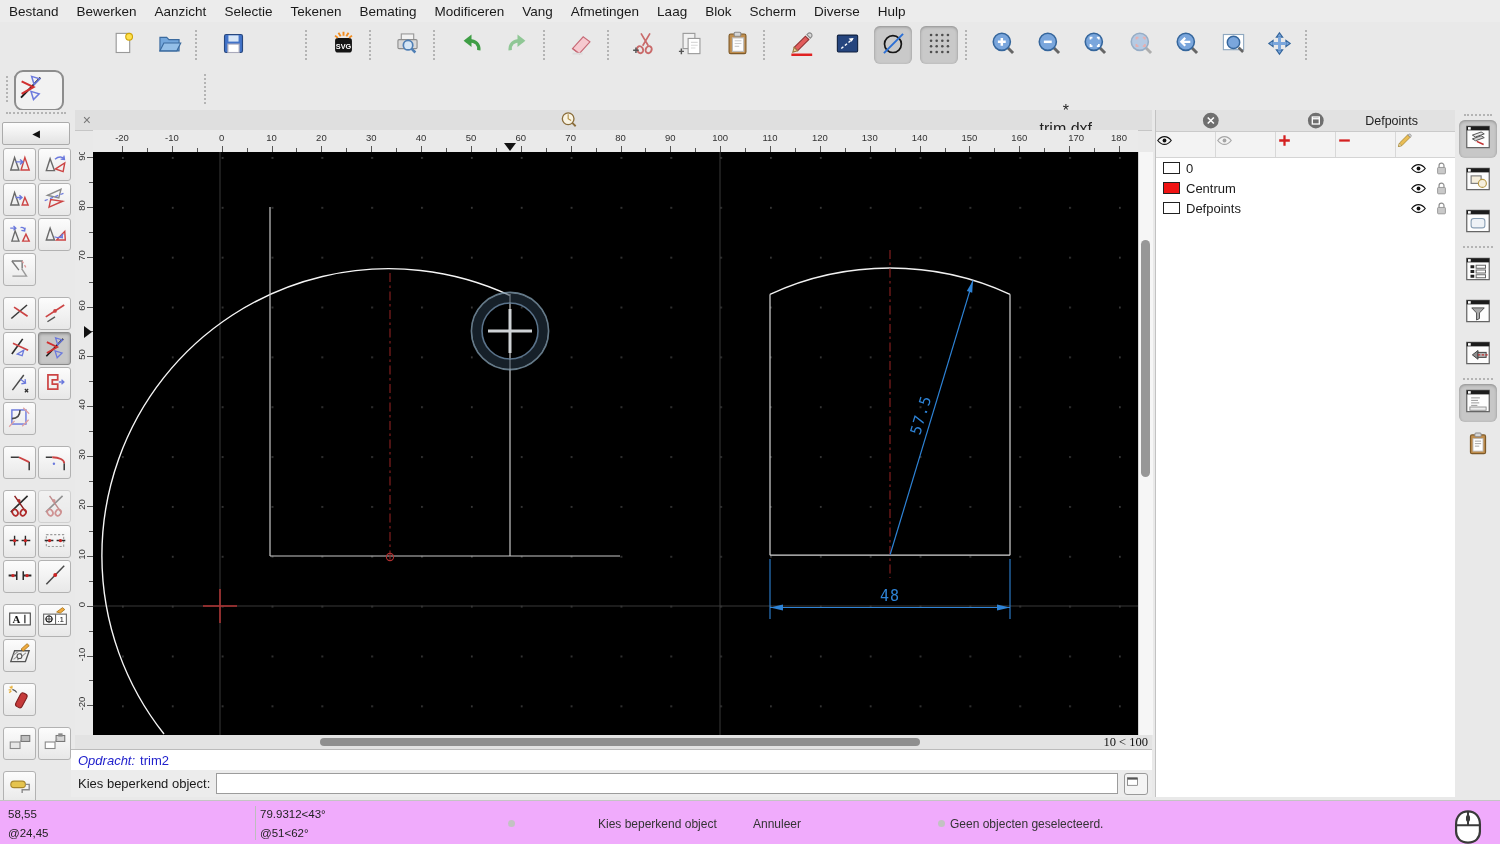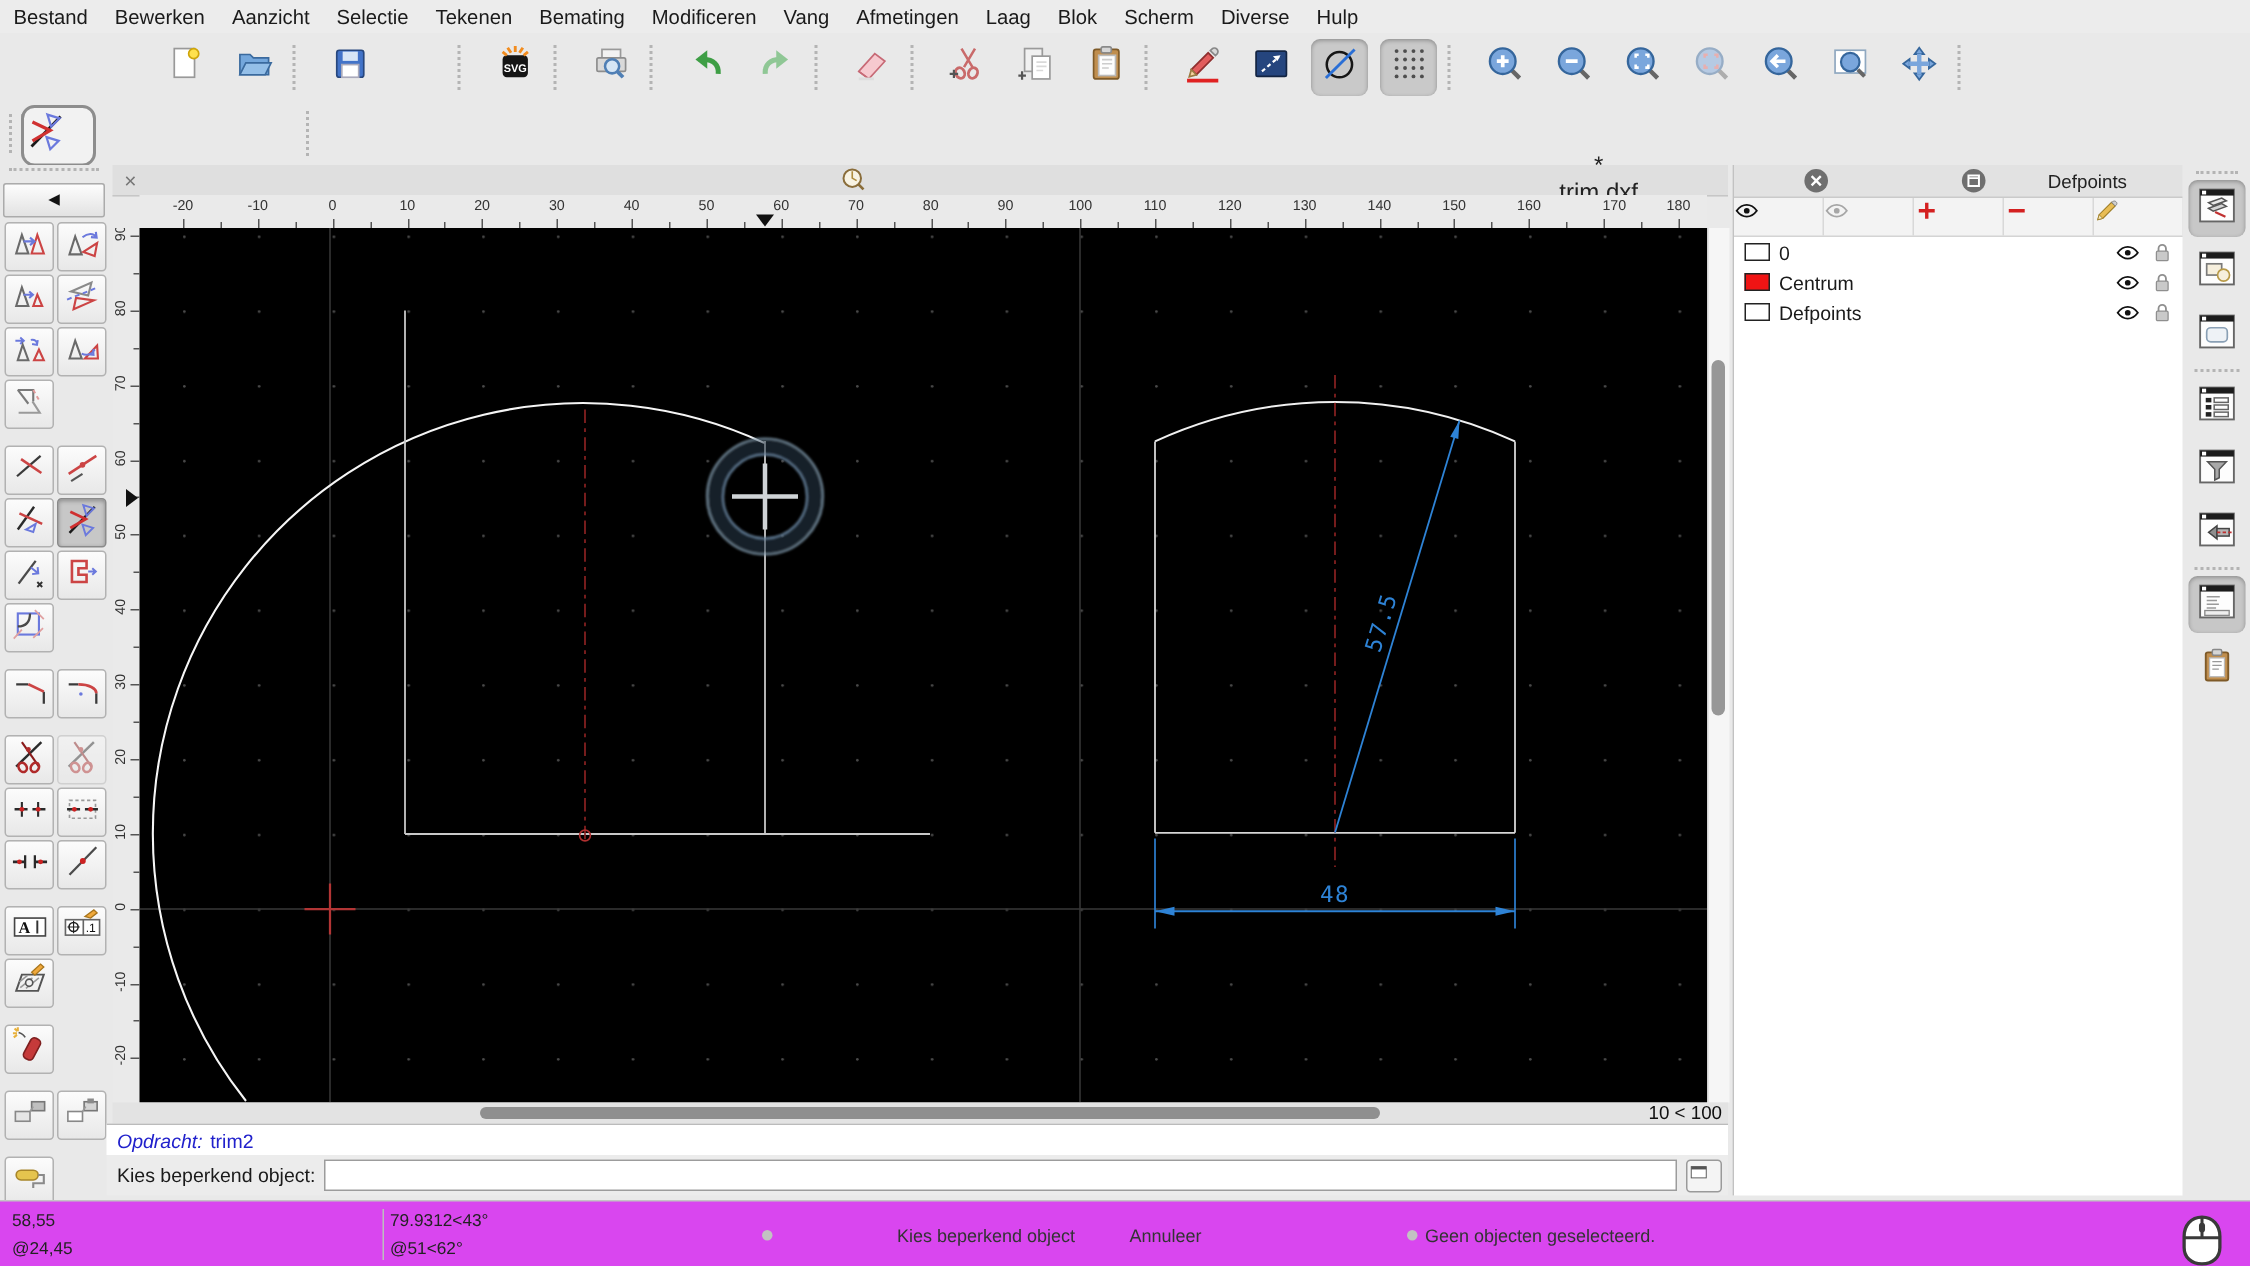--- a/index.html
+++ b/index.html
@@ -47,21 +47,21 @@
   .ruler-h{position:absolute;left:93px;top:130px;width:1045px;height:22px;background:#eaeaea;overflow:hidden;}
   .ruler-v{position:absolute;left:75px;top:152px;width:18px;height:583px;background:#eaeaea;overflow:hidden;}
   .rlab{position:absolute;font-size:9.5px;color:#333;}
   .rtick{position:absolute;background:#555;}
   .marker-h{position:absolute;width:0;height:0;border-left:6px solid transparent;border-right:6px solid transparent;border-top:8px solid #111;}
   .marker-v{position:absolute;width:0;height:0;border-top:6px solid transparent;border-bottom:6px solid transparent;border-left:8px solid #111;}
   .canvas{position:absolute;left:93px;top:152px;width:1045px;height:583px;background:#000;overflow:hidden;}
   .dim-label{position:absolute;color:#2e83d6;font-family:"DejaVu Sans Mono",monospace;font-size:15px;letter-spacing:1px;}
   .vscroll{position:absolute;left:1138px;top:152px;width:14px;height:583px;background:#f6f6f6;border-left:1px solid #d2d2d2;}
   .vthumb{position:absolute;left:2px;width:9px;border-radius:5px;background:#979797;}
-  .hscrollrow{position:absolute;left:75px;top:735px;width:1077px;height:14px;background:#e3e3e3;}
+  .hscrollrow{position:absolute;left:75px;top:735px;width:1077px;height:14px;background:#e3e3e3;font-family:Liberation Serif, serif;}
   .hthumb{position:absolute;top:3px;height:8px;border-radius:4px;background:#8f8f8f;}
   .grid-status{position:absolute;right:4px;top:0;font-size:12.5px;color:#111;}
   
   .cmd-history{position:absolute;left:71px;top:749px;width:1081px;height:21px;background:#fff;
                border-top:1px solid #bbb;font-size:13px;color:#2121cc;line-height:21px;padding-left:7px;box-sizing:border-box;}
   .cmd-history .pfx{font-style:italic;margin-right:5px;}
   .cmd-row{position:absolute;left:71px;top:770px;width:1081px;height:27px;background:#ececec;
            display:flex;align-items:center;font-size:13px;}
   .cmd-label{margin-left:7px;white-space:nowrap;}
   .cmd-input{flex:1;height:19px;margin:0 6px;border:1px solid #9c9c9c;background:#fff;font-size:13px;
@@ -84,21 +84,21 @@
   .lr-name{flex:1;}
   .lr-ic{width:17px;height:17px;margin-right:6px;}
   
   .rstrip{position:absolute;left:1455px;top:110px;width:45px;height:734px;background:#e9e9e9;}
   .rs-btn{width:38px;height:38px;margin:4px auto;border-radius:6px;display:flex;align-items:center;justify-content:center;}
   .rs-btn svg{width:30px;height:30px;}
   .rs-btn.pressed{background:#c7c7c7;box-shadow:inset 0 1px 3px rgba(0,0,0,.3);}
   .rs-sep{width:30px;margin:4px auto;border-top:2px dotted #b4b4b4;}
   .rs-grip{width:28px;margin:4px auto 2px;border-top:2px dotted #b4b4b4;}
   
-  .statusbar{position:absolute;left:0;top:800px;width:1500px;height:44px;background:#d946ef;
+  .statusbar{position:absolute;left:0;top:800px;width:1500px;height:44px;background:#f0abfc;
              border-top:1px solid #c4c4c4;font-size:11.5px;color:#222;}
   .sb-abs{position:absolute;left:8px;top:7px;}
   .sb-rel{position:absolute;left:8px;top:26px;}
   .sb-vline{position:absolute;left:255px;top:5px;height:34px;border-left:1px solid #bdbdbd;}
   .sb-pabs{position:absolute;left:260px;top:7px;}
   .sb-prel{position:absolute;left:260px;top:26px;}
   .sb-dot{position:absolute;width:7px;height:7px;border-radius:4px;background:#c2c2c2;top:19px;}
   .sb-hint{position:absolute;left:598px;top:16px;font-size:12px;color:#333;}
   .sb-mouse{position:absolute;left:718px;top:4px;width:24px;height:36px;}
   .sb-cancel{position:absolute;left:753px;top:16px;font-size:12px;color:#333;}

